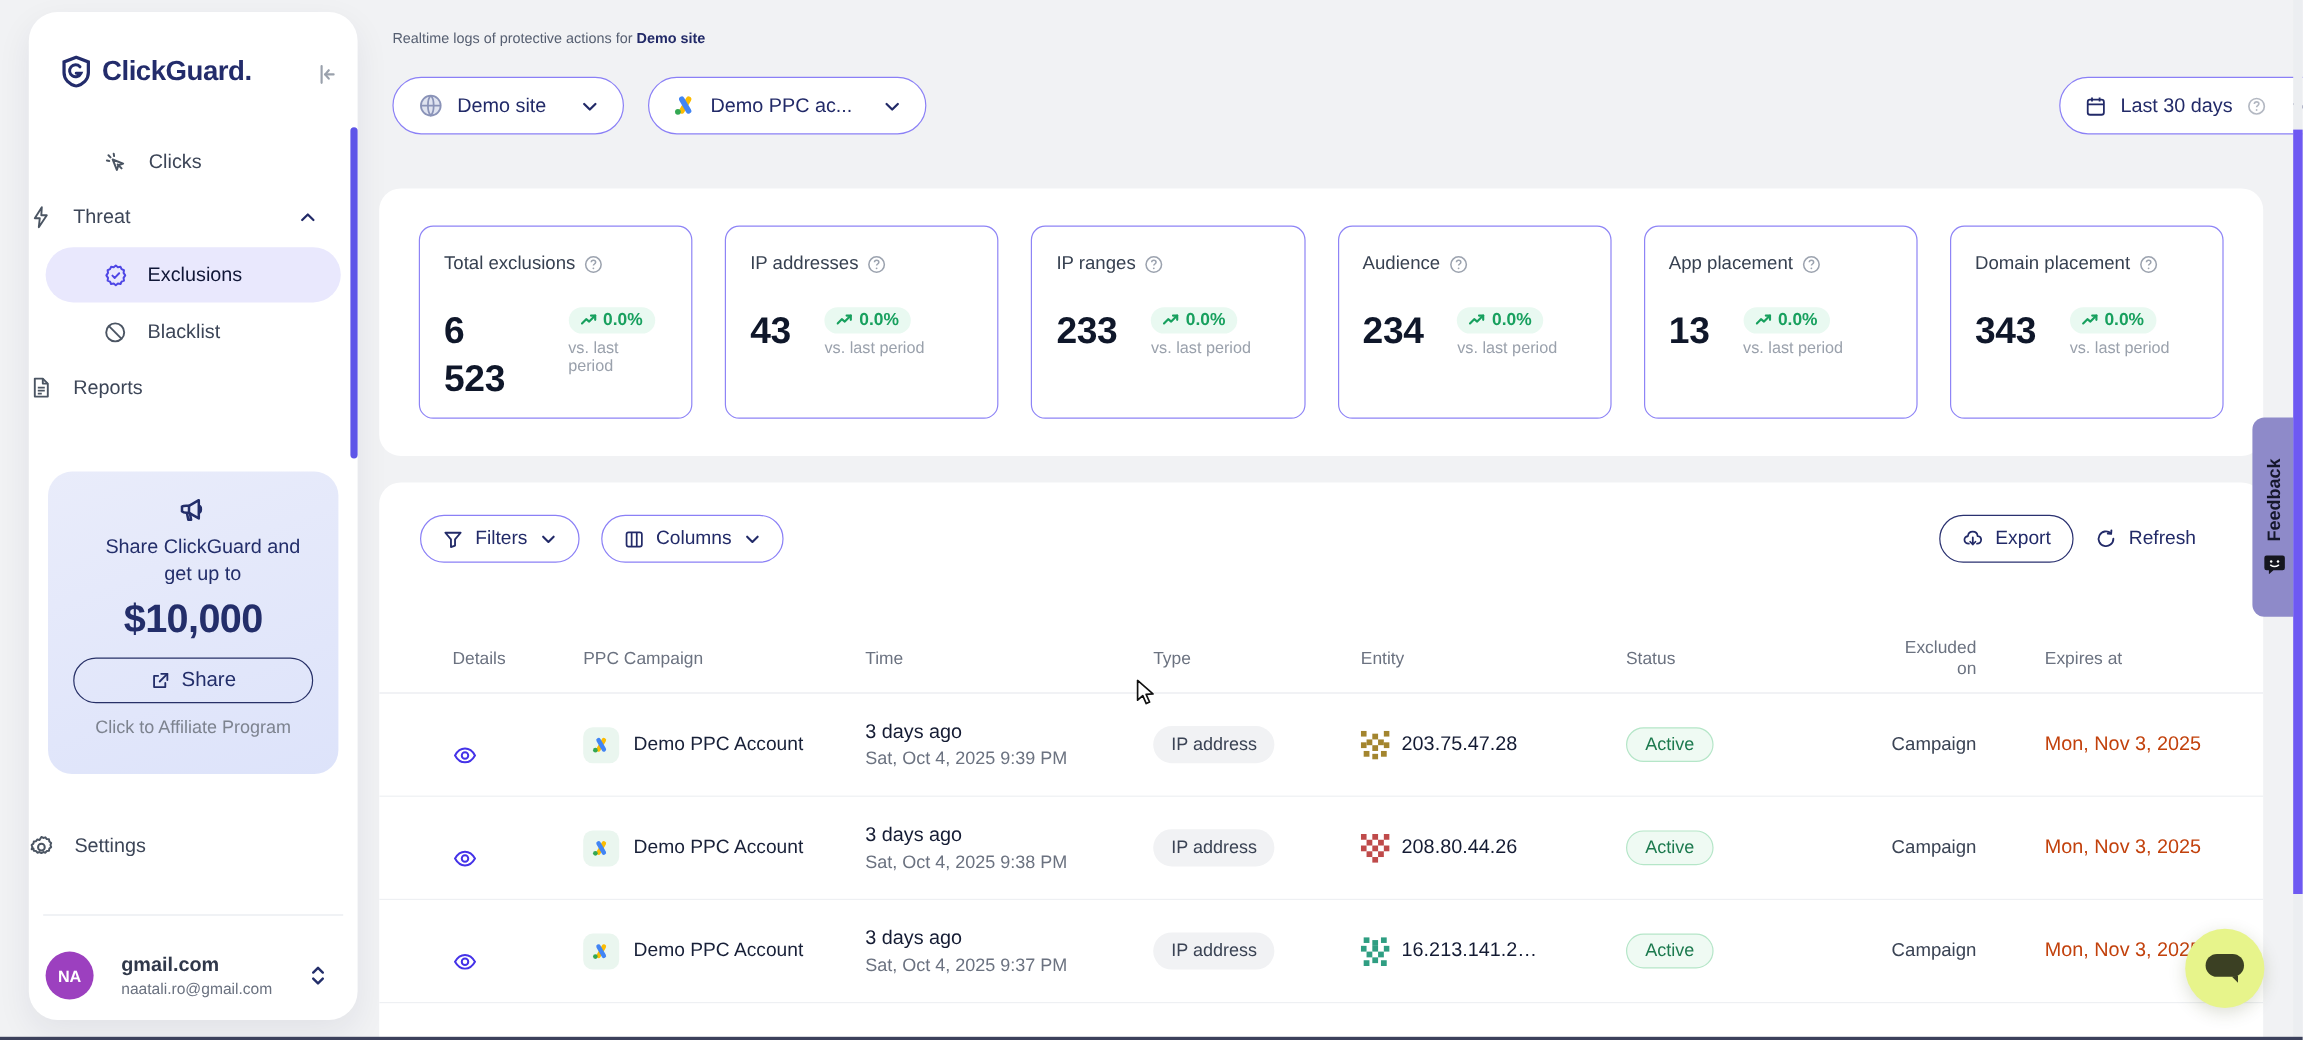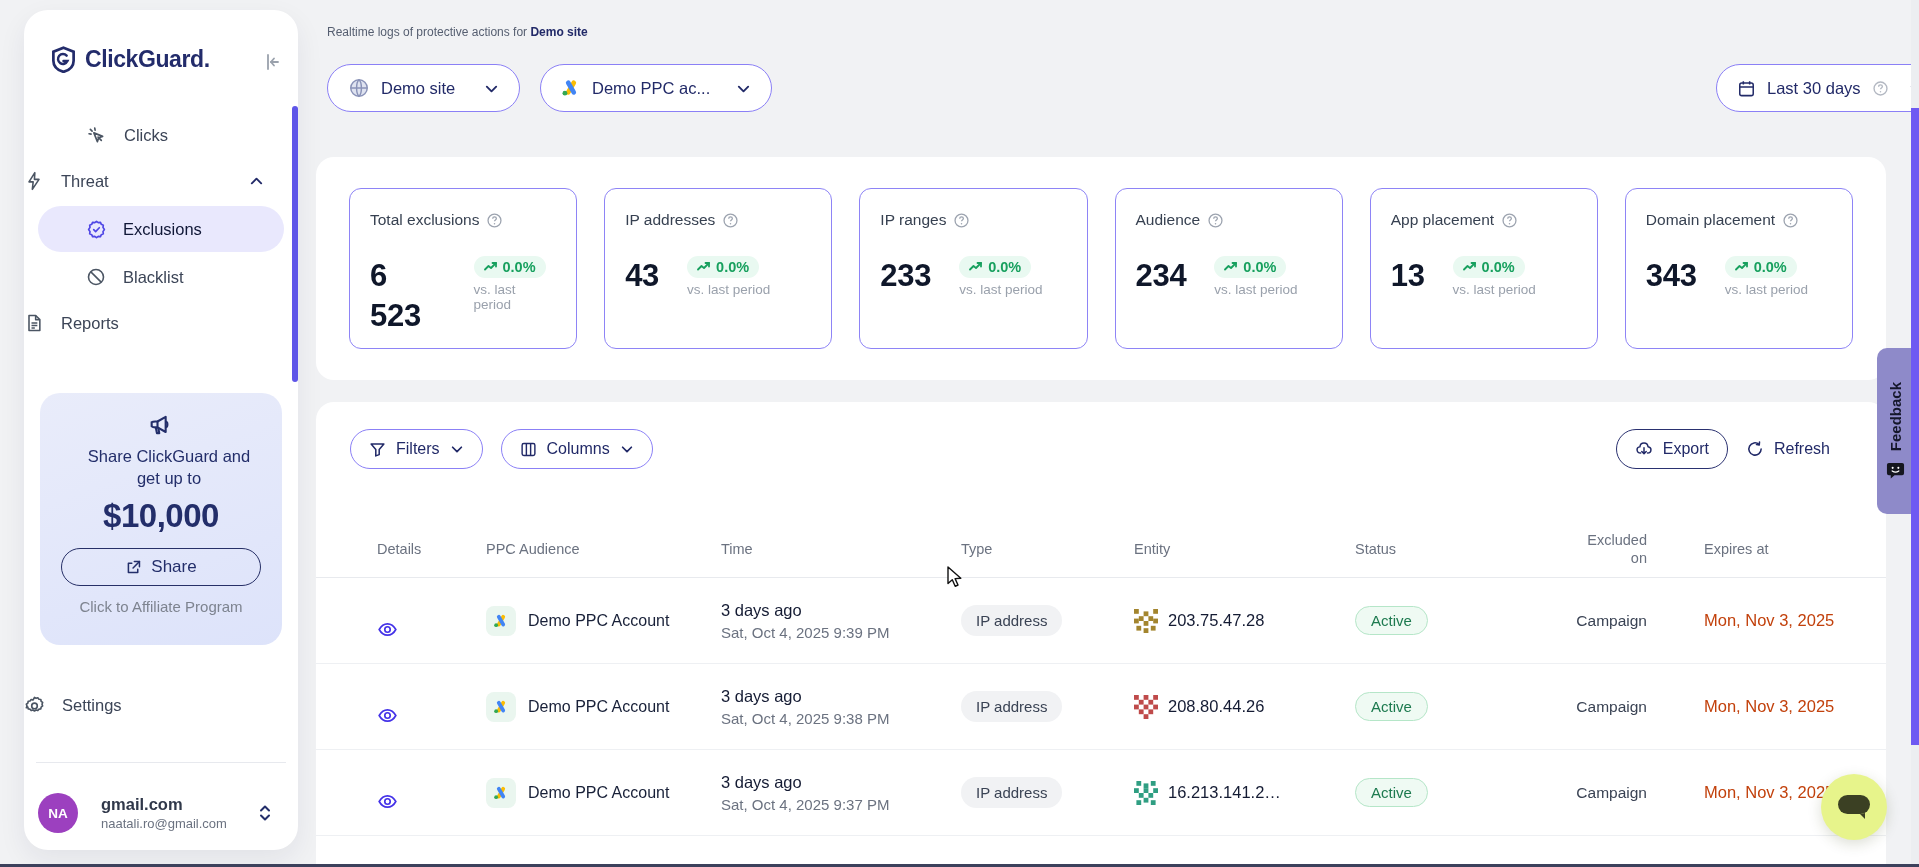--- a/index.html
+++ b/index.html
@@ -506,21 +506,21 @@
   <button class="btn btn-refresh">
     <svg width="18" height="18" viewBox="0 0 22 22" fill="none" stroke="#222a68" stroke-width="1.9" stroke-linecap="round" stroke-linejoin="round">
         <path d="M18.5 11 A7.5 7.5 0 1 1 16 5.4"></path>
         <path d="M16.5 2.5 L16.2 6 L12.8 5.6"></path>
       </svg>
     <span>Refresh</span>
   </button>
 
   <div class="thead grid">
     <div>Details</div>
-    <div>PPC Audience</div>
+    <div>PPC Campaign</div>
     <div>Time</div>
     <div>Type</div>
     <div>Entity</div>
     <div>Status</div>
     <div class="th-right">Excluded on</div>
     <div class="th-exp">Expires at</div>
   </div>
 
   <div class="tbody">
 

